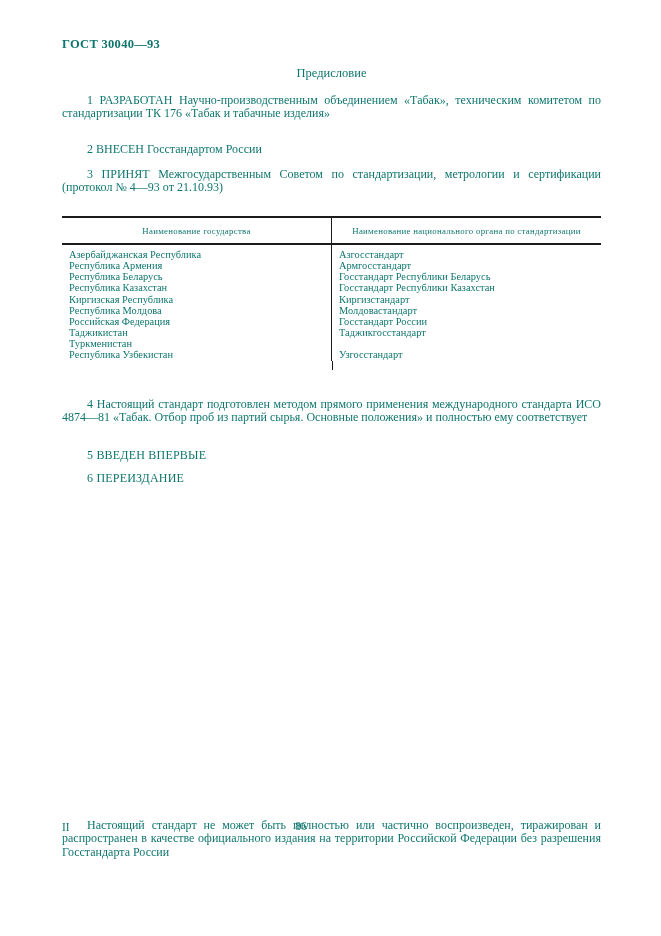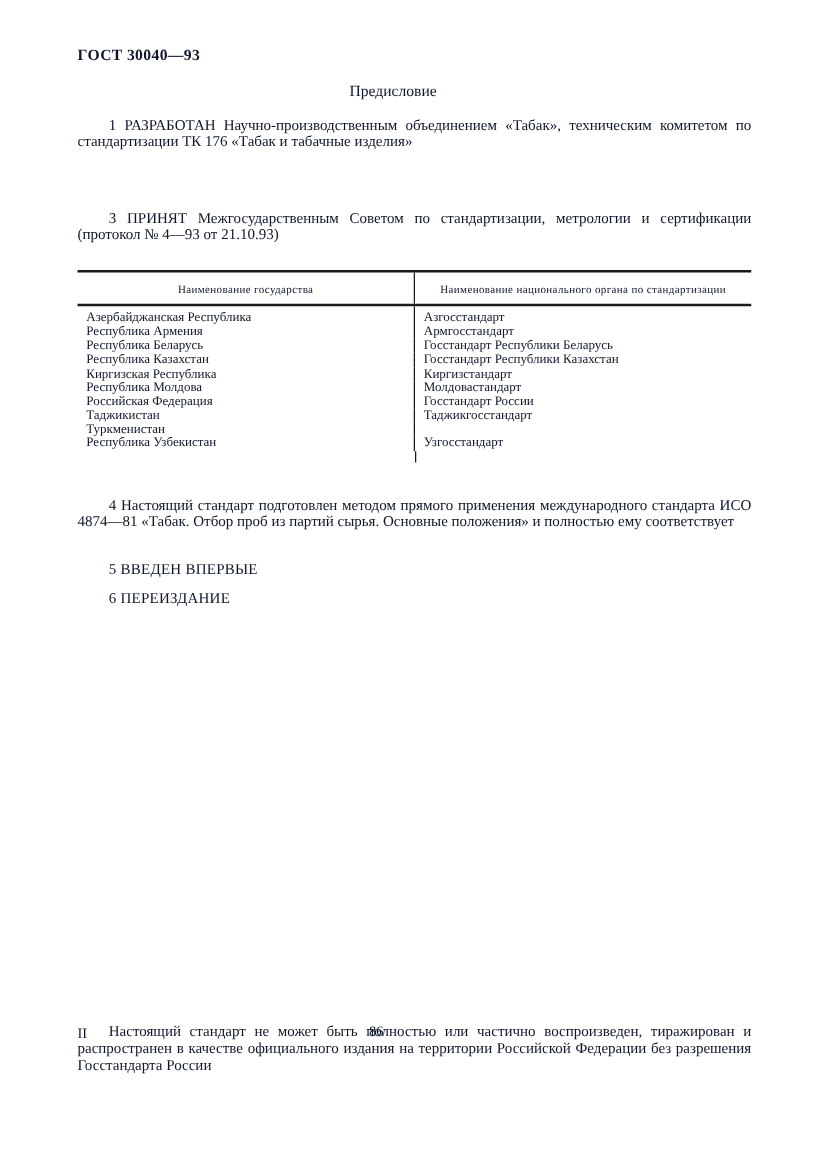--- a/index.html
+++ b/index.html
@@ -6,34 +6,34 @@
     margin: 0;
     padding: 0;
     background: #ffffff;
   }
   .page {
     position: relative;
     width: 661px;
     height: 936px;
     background: #ffffff;
     font-family: "Liberation Serif", "DejaVu Serif", serif;
-    color: #0f172a;
+    color: #0f766e;
     overflow: hidden;
   }
   .doc-code {
     position: absolute;
     left: 62px;
     top: 37px;
     font-size: 12.5px;
     font-weight: bold;
     letter-spacing: 0.3px;
   }
   .preface-title {
     position: absolute;
-    left: 45px;
+    left: 62px;
     top: 66px;
     width: 539px;
     text-align: center;
     font-size: 12.5px;
   }
   .para {
     position: absolute;
     left: 62px;
     width: 539px;
     font-size: 12px;
@@ -127,20 +127,21 @@
 </head>
 <body>
 
 <div class="page">
 
   <div class="doc-code">ГОСТ 30040—93</div>
 
   <div class="preface-title">Предисловие</div>
 
   <div class="para p-clause1">1 РАЗРАБОТАН Научно-производственным объединением «Табак», техническим комитетом по стандартизации ТК 176 «Табак и табачные изделия»</div>
+  <div class="para p-clause2">2 ВНЕСЕН Госстандартом России</div>
   <div class="para p-clause3">3 ПРИНЯТ Межгосударственным Советом по стандартизации, метрологии и сертификации (протокол № 4—93 от 21.10.93)</div>
 
   <div class="gtable">
     <div class="g-head">
       <div class="g-h-cell g-h-state">Наименование государства</div>
       <div class="g-h-cell g-h-body">Наименование национального органа по стандартизации</div>
     </div>
     <div class="g-rows">
       <div class="g-row">
         <div class="g-cell g-cell-state">Азербайджанская Республика</div>

